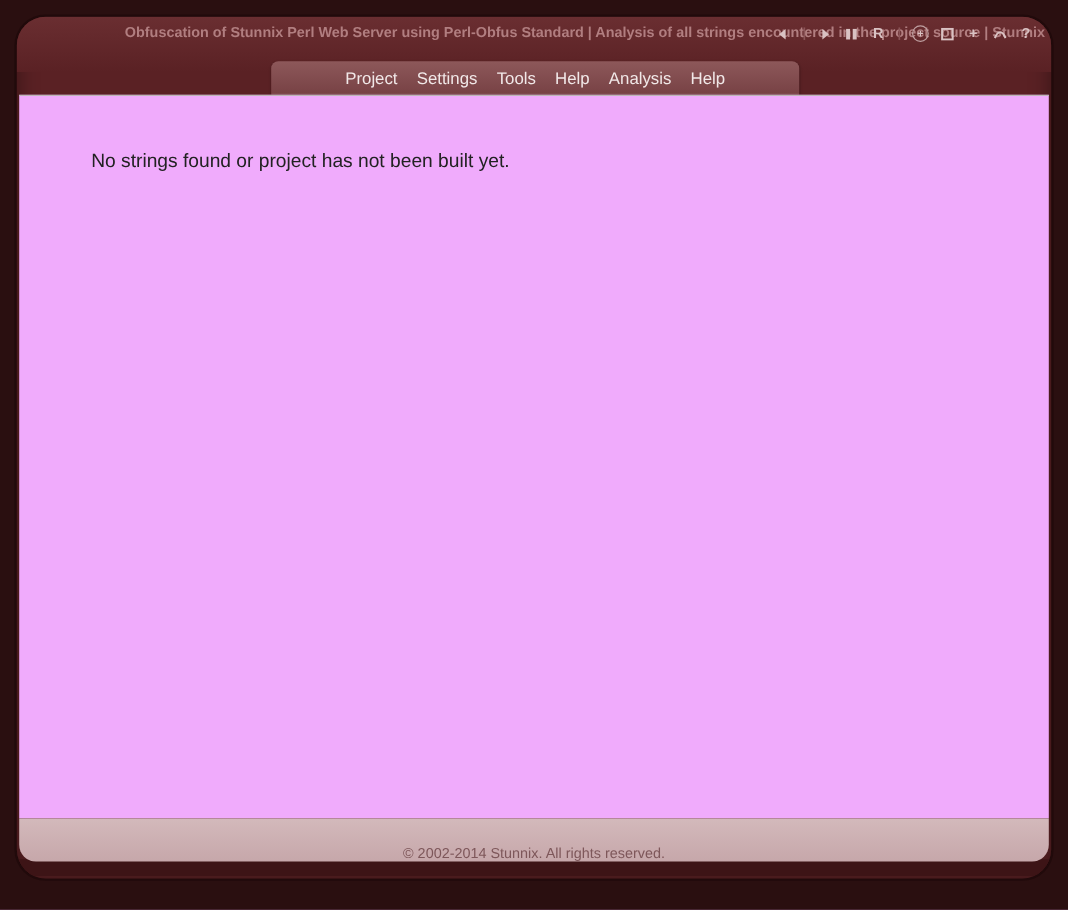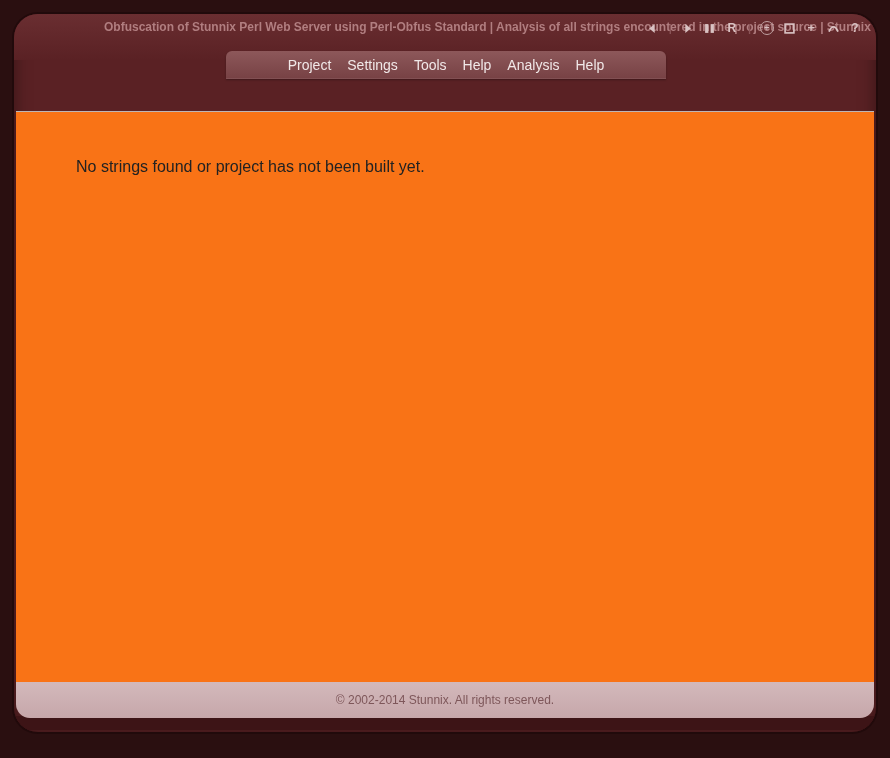--- a/index.html
+++ b/index.html
@@ -94,42 +94,41 @@
     font-size: 14px;
     cursor: pointer;
     padding: 4px 8px;
   }
   .content {
     position: absolute;
     left: 2px;
     right: 2px;
     top: 65px;
     bottom: 50px;
-    background: #f97316;
+    background: #f0abfc;
     border-top: 1px solid #bdb7b7;
-    margin-top: 32px;
   }
   .content-message {
     position: absolute;
     left: 60px;
     top: 46px;
     font-size: 16px;
     color: #222;
   }
   .footer {
     position: absolute;
     left: 2px;
     right: 2px;
     bottom: 14px;
     top: auto;
     height: 36px;
     background: linear-gradient(#d3b9bb 0%, #c6a7aa 100%);
     border-radius: 0 0 14px 14px;
     display: flex;
-    align-items: center;
+    align-items: flex-end;
     justify-content: center;
     color: #7e575a;
     font-size: 12px;
   }
   .footer-shadow {
     position: absolute;
     left: 2px;
     right: 2px;
     bottom: 2px;
     height: 14px;

